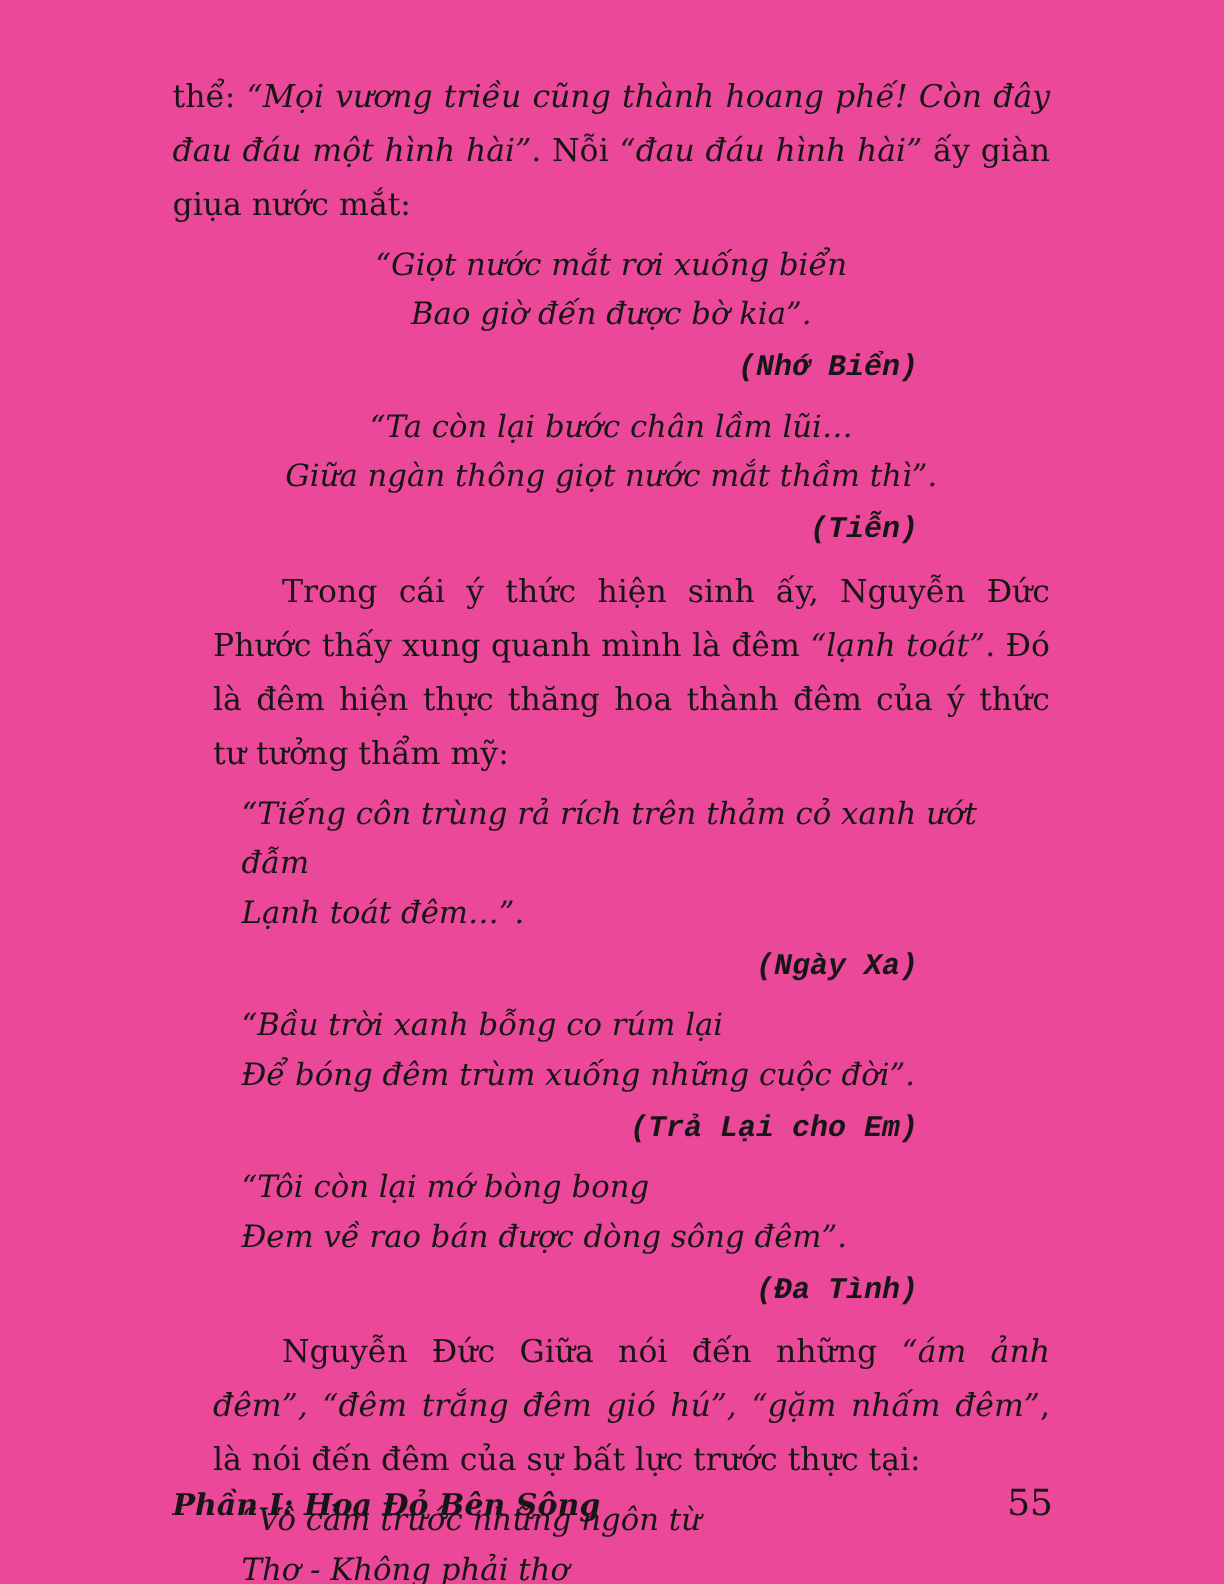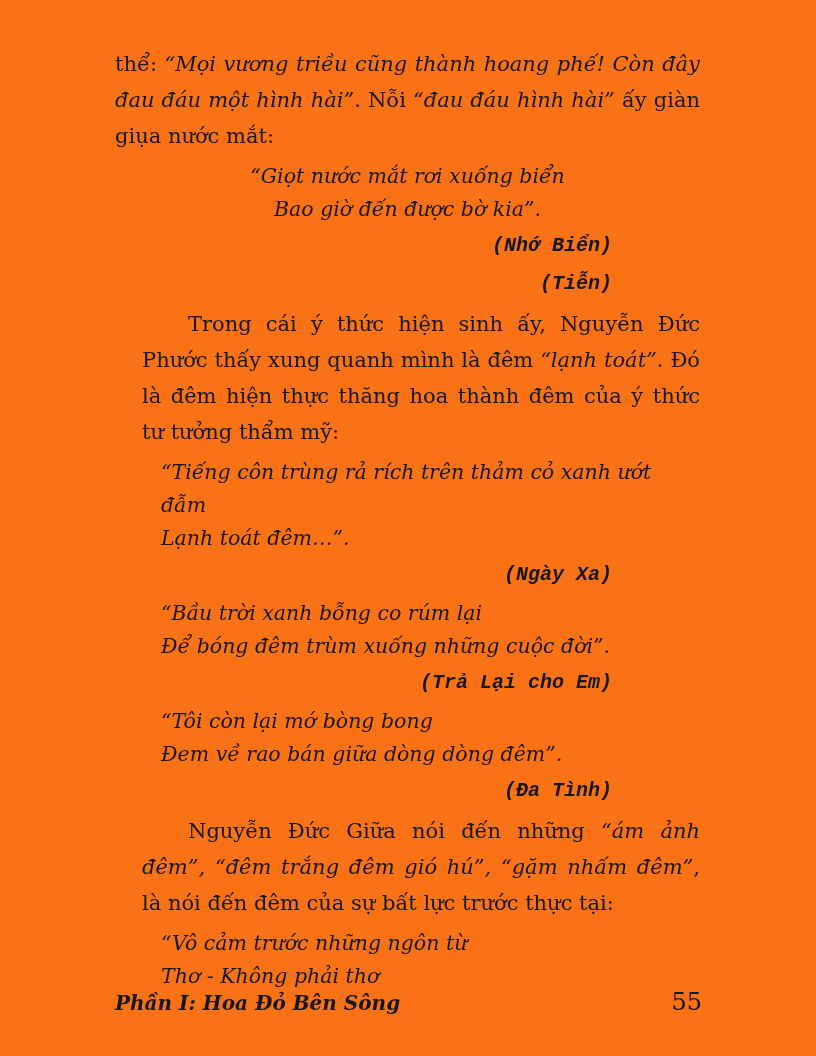--- a/index.html
+++ b/index.html
@@ -4,21 +4,21 @@
 <style>
   html, body {
     margin: 0;
     padding: 0;
     background: #e8e8e8;
   }
   .page {
     position: relative;
     width: 816px;
     height: 1056px;
-    background: #f97316;
+    background: #ec4899;
     color: #161616;
     font-family: "DejaVu Serif", "Liberation Serif", serif;
     overflow: hidden;
     margin: 0 auto;
   }
   .content {
     position: absolute;
     left: 115px;
     top: 46px;
     width: 585px;
@@ -81,35 +81,39 @@
 <body>
 
 <div class="page">
   <main class="content">
       <p class="body-par"><span>thể: </span><span class="it">“Mọi vương triều cũng thành hoang phế! Còn đây đau đáu một hình hài”</span><span>. Nỗi </span><span class="it">“đau đáu hình hài”</span><span> ấy giàn giụa nước mắt:</span></p>
       <div class="poem center">
         <div>“Giọt nước mắt rơi xuống biển</div>
         <div>Bao giờ đến được bờ kia”.</div>
       </div>
       <div class="attr">(Nhớ Biển)</div>
+      <div class="poem center">
+        <div>“Ta còn lại bước chân lầm lũi…</div>
+        <div>Giữa ngàn thông giọt nước mắt thầm thì”.</div>
+      </div>
       <div class="attr">(Tiễn)</div>
       <p class="body-par indent"><span>Trong cái ý thức hiện sinh ấy, Nguyễn Đức Phước thấy xung quanh mình là đêm </span><span class="it">“lạnh toát”</span><span>. Đó là đêm hiện thực thăng hoa thành đêm của ý thức tư tưởng thẩm mỹ:</span></p>
       <div class="poem left">
         <div>“Tiếng côn trùng rả rích trên thảm cỏ xanh ướt đẫm</div>
         <div>Lạnh toát đêm…”.</div>
       </div>
       <div class="attr">(Ngày Xa)</div>
       <div class="poem left">
         <div>“Bầu trời xanh bỗng co rúm lại</div>
         <div>Để bóng đêm trùm xuống những cuộc đời”.</div>
       </div>
       <div class="attr">(Trả Lại cho Em)</div>
       <div class="poem left">
         <div>“Tôi còn lại mớ bòng bong</div>
-        <div>Đem về rao bán giữa dòng dòng đêm”.</div>
+        <div>Đem về rao bán được dòng sông đêm”.</div>
       </div>
       <div class="attr">(Đa Tình)</div>
       <p class="body-par indent"><span>Nguyễn Đức Giữa nói đến những </span><span class="it">“ám ảnh đêm”, “đêm trắng đêm gió hú”, “gặm nhấm đêm”</span><span>, là nói đến đêm của sự bất lực trước thực tại:</span></p>
       <div class="poem left">
         <div>“Vô cảm trước những ngôn từ</div>
         <div>Thơ - Không phải thơ</div>
       </div>
     </main>
   <div class="footer">
     <span class="footer-title">Phần I: Hoa Đỏ Bên Sông</span>

